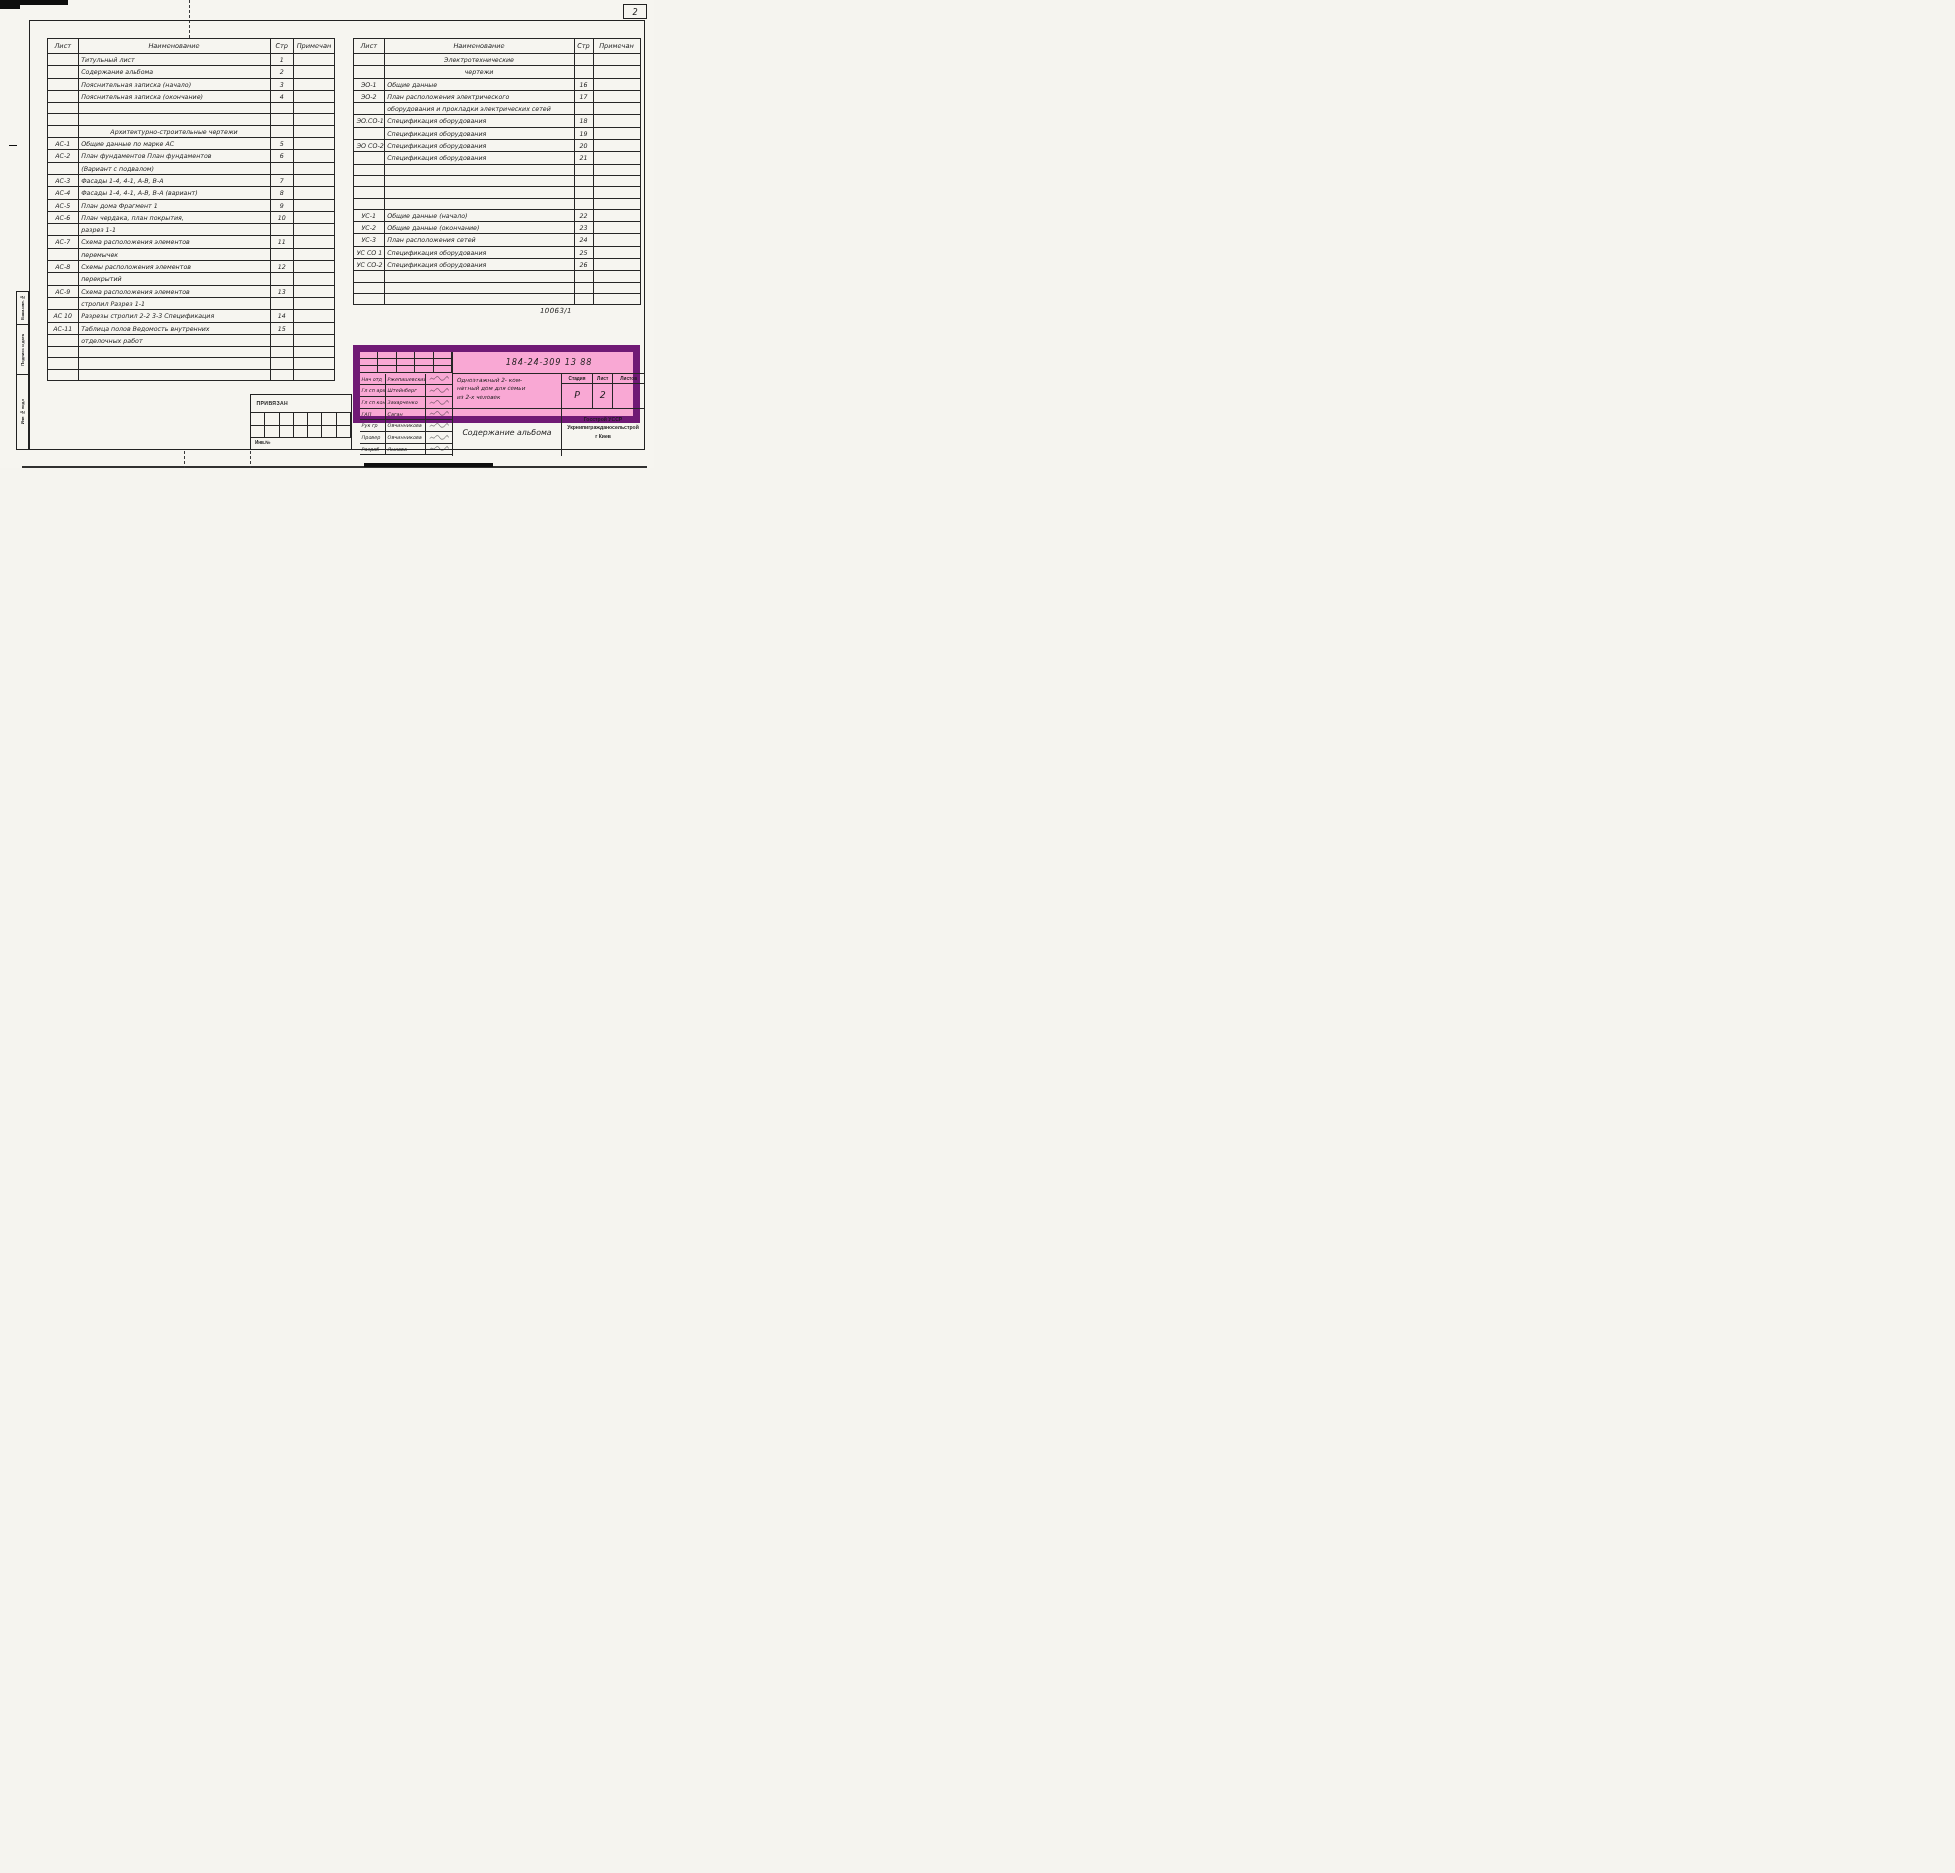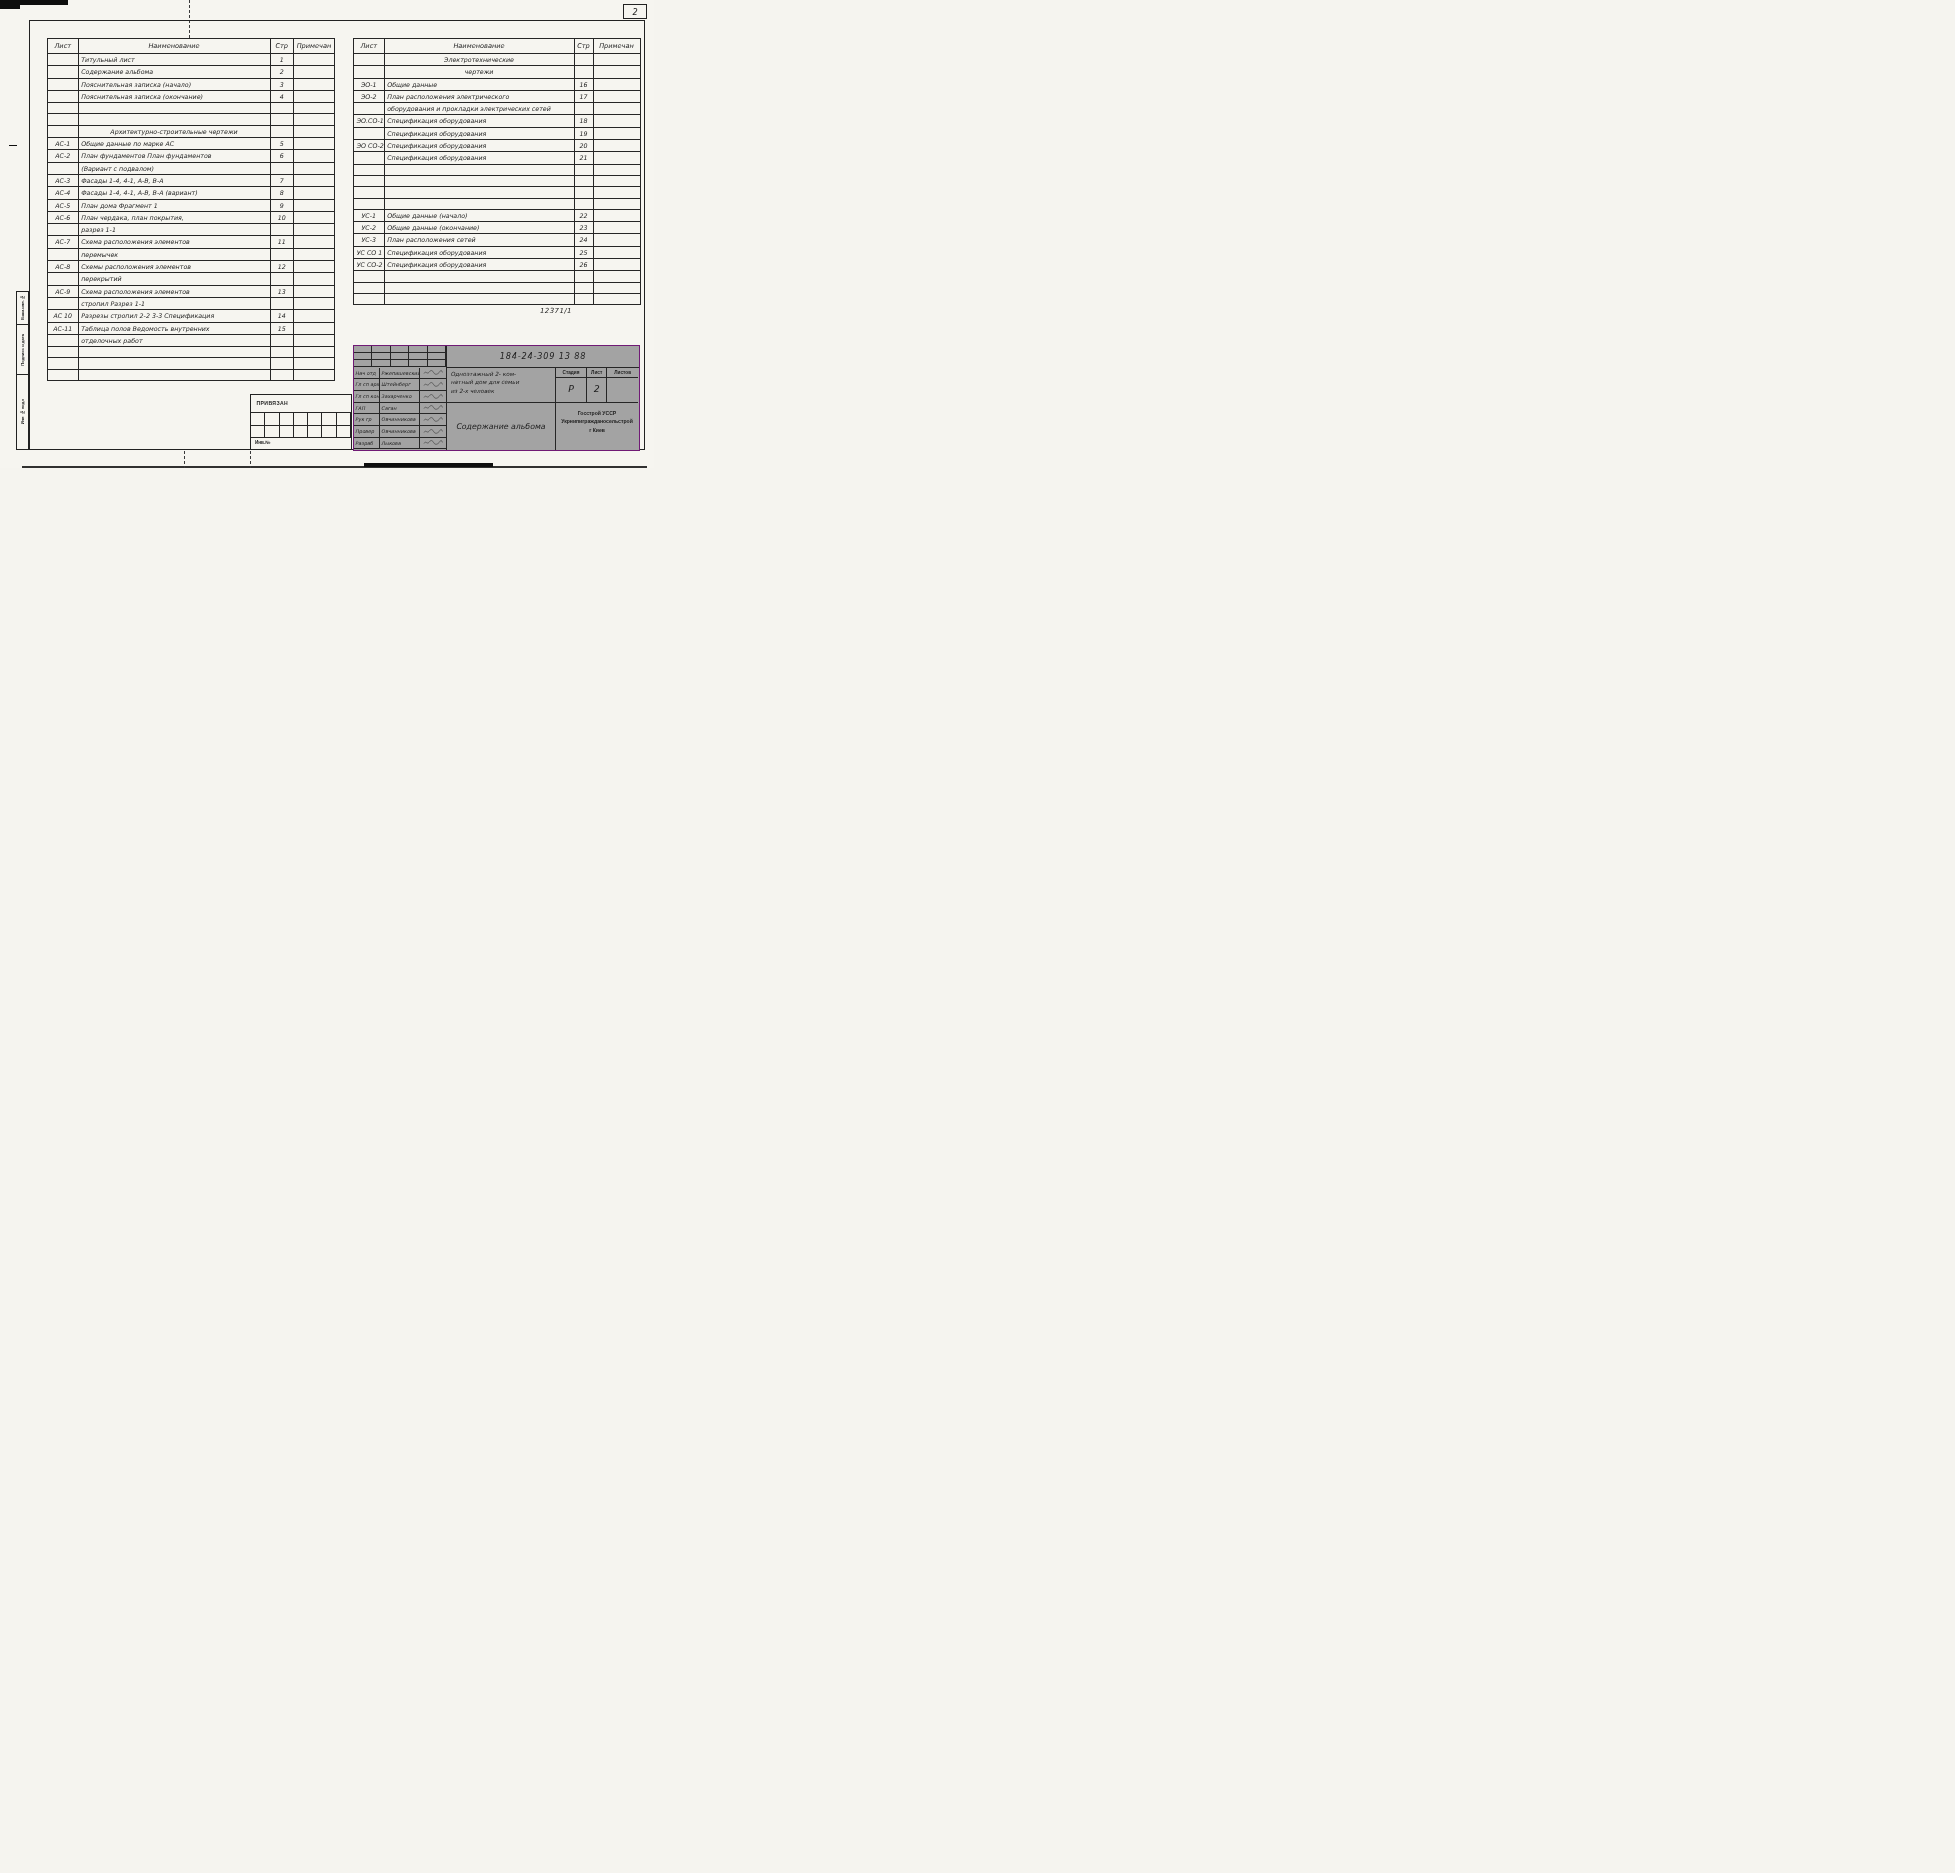--- a/index.html
+++ b/index.html
@@ -21,21 +21,21 @@
   .toc td { height:11.3px; font-size:6.3px; padding:0 2.7px; white-space:nowrap; overflow:hidden; line-height:11.3px; }
   .toc { border:1px solid #222; }
   .c-sheet, .c-page { text-align:center; padding:0 0.8px; }
   .center-name .c-name { text-align:center; }
   .left-toc  { left:47px; top:38px;  width:287px; }
   .right-toc { left:353px; top:38px;  width:287px; }
 
   .refnum { position:absolute; left:540px; top:307px; font-size:7px; letter-spacing:0.4px; }
 
   
-  .tblock { position:absolute; left:353px; top:345px; width:287px; height:106px; border:1px solid #701a75; background:#a3a3a3; }
+  .tblock { position:absolute; left:353px; top:345px; width:287px; height:78px; border:7px solid #701a75; background:#f9a8d4; }
   .tblock > div { position:absolute; }
   .tb-minigrid { left:0; top:0; width:92px; height:21.5px; display:grid;
                  grid-template-columns:repeat(5,1fr); grid-template-rows:repeat(3,1fr); }
   .mg-cell { border-right:0.5px solid #262626; border-bottom:0.5px solid #262626; }
   .tb-docnum { left:92px; top:0; width:193px; height:21.5px; border-left:0.6px solid #262626; border-bottom:0.6px solid #262626;
                display:flex; align-items:center; justify-content:center; font-size:8.2px; letter-spacing:0.8px; }
   .tb-sign { left:0; top:21.5px; width:92px; height:82px; }
   .sign-row { height:11.7px; display:grid; grid-template-columns:26px 40px 1fr; border-bottom:0.5px solid #262626; }
   .sign-row > div { border-right:0.5px solid #262626; font-size:4.9px; line-height:11.3px; padding-left:1.6px; overflow:hidden; white-space:nowrap; }
   .sign-row > div:last-child { border-right:none; display:flex; align-items:center; justify-content:center; padding-left:0; }
@@ -472,21 +472,21 @@
 
         <tr>
           <td class="c-sheet hand"></td>
           <td class="c-name hand"></td>
           <td class="c-page hand"></td>
           <td class="c-note hand"></td>
         </tr>
       </tbody>
   </table>
 
-  <div class="refnum hand">12371/1</div>
+  <div class="refnum hand">10063/1</div>
 
   <div class="tblock">
     <div class="tb-minigrid">
       <div class="mg-cell"></div>
       <div class="mg-cell"></div>
       <div class="mg-cell"></div>
       <div class="mg-cell"></div>
       <div class="mg-cell"></div>
       <div class="mg-cell"></div>
       <div class="mg-cell"></div>

